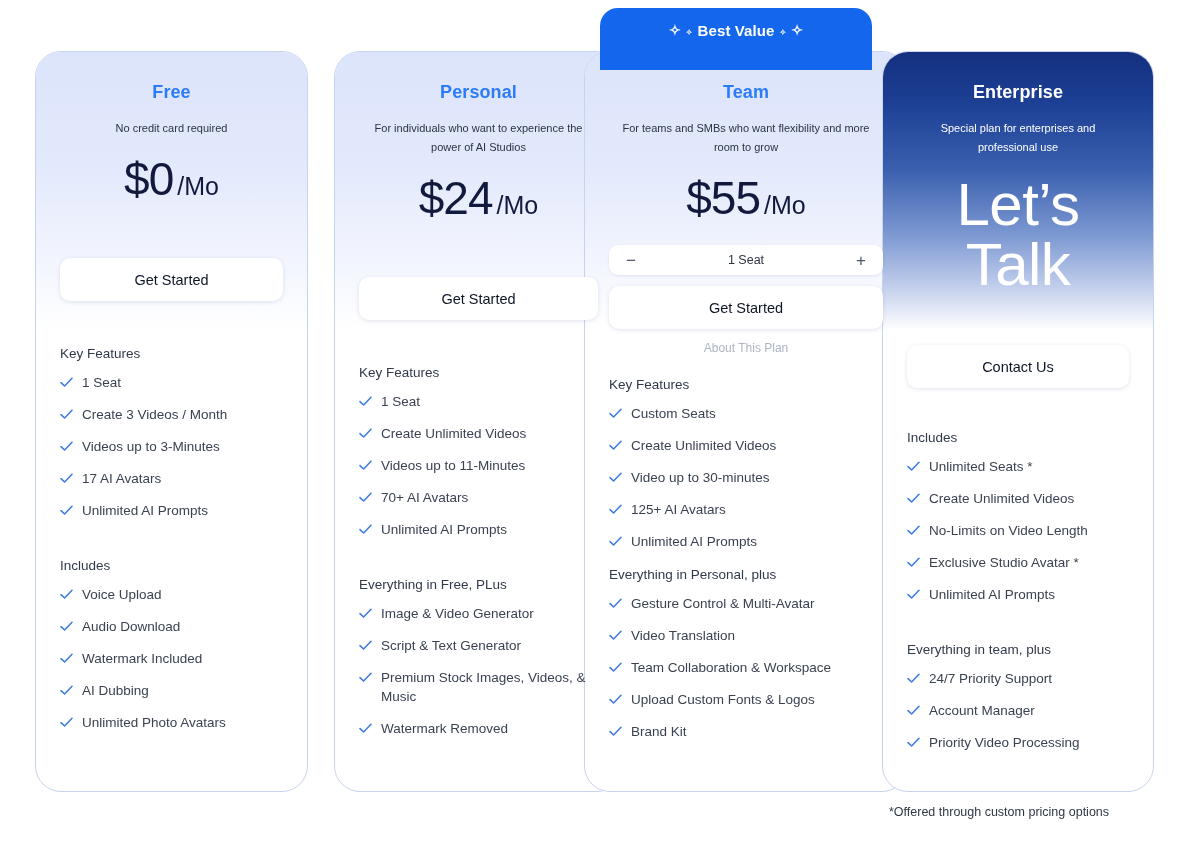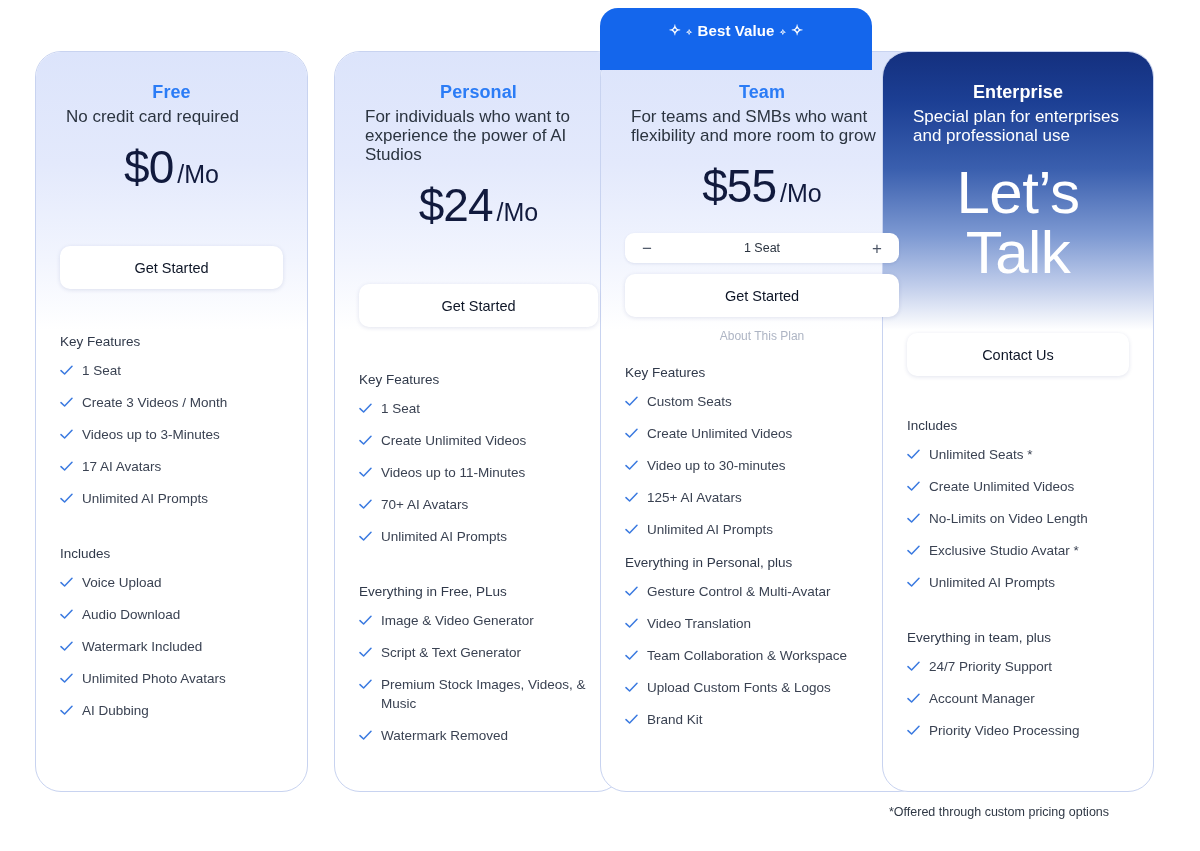--- a/index.html
+++ b/index.html
@@ -25,21 +25,21 @@
   .card {
     position: absolute;
     box-sizing: border-box;
     border: 1px solid #c8d3f0;
     border-radius: 26px;
     background: #ffffff;
     overflow: hidden;
   }
   .card-free      { left: 35px;  top: 51px; width: 273px; height: 741px; }
   .card-personal  { left: 334px; top: 51px; width: 289px; height: 741px; }
-  .card-team      { left: 600px; top: 51px; width: 324px; height: 741px; }
+  .card-team      { left: 584px; top: 51px; width: 324px; height: 741px; }
   .card-ent       { left: 882px; top: 51px; width: 272px; height: 741px; }
 
   
   .card-grad::before {
     content: "";
     position: absolute;
     left: 0; right: 0; top: 0;
     height: 278px;
     background: linear-gradient(to bottom, #dce4fb 0%, #e3e9fc 40%, #f2f5fe 75%, #ffffff 100%);
     pointer-events: none;
@@ -99,25 +99,25 @@
     text-align: center;
     font-size: 18px;
     font-weight: bold;
     color: #2b7cf6;
     padding-top: 30px;
     letter-spacing: .1px;
   }
   .card-ent .plan-name { color: #ffffff; padding-top: 30px; }
 
   .plan-desc {
-    text-align: left;
-    font-size: 17px;
+    text-align: center;
+    font-size: 11px;
     line-height: 19px;
     color: #2b3440;
-    margin-top: 4px;
+    margin-top: 16px;
     padding: 0 6px;
   }
   .card-ent .plan-desc { color: #ffffff; }
 
   .price-row {
     display: flex;
     align-items: baseline;
     justify-content: center;
     margin-top: 18px;
     color: #111a3d;
@@ -328,29 +328,29 @@
                 </svg>
               </span>
               <span>Watermark Included</span>
             </li>
           <li>
               <span class="check">
                 <svg width="13" height="13" viewBox="0 0 13 13">
                   <path d="M1 6.6 L4.6 10 L12 2.2" fill="none" stroke="#3b7ae0" stroke-width="1.5" stroke-linecap="round" stroke-linejoin="round"></path>
                 </svg>
               </span>
+              <span>AI Dubbing</span>
+            </li>
+          <li>
+              <span class="check">
+                <svg width="13" height="13" viewBox="0 0 13 13">
+                  <path d="M1 6.6 L4.6 10 L12 2.2" fill="none" stroke="#3b7ae0" stroke-width="1.5" stroke-linecap="round" stroke-linejoin="round"></path>
+                </svg>
+              </span>
               <span>Unlimited Photo Avatars</span>
-            </li>
-          <li>
-              <span class="check">
-                <svg width="13" height="13" viewBox="0 0 13 13">
-                  <path d="M1 6.6 L4.6 10 L12 2.2" fill="none" stroke="#3b7ae0" stroke-width="1.5" stroke-linecap="round" stroke-linejoin="round"></path>
-                </svg>
-              </span>
-              <span>AI Dubbing</span>
             </li>
         </ul>
       </div>
     </div>
   </div>
 
   <div class="card card-grad card-personal">
     <div class="card-inner">
       <div class="plan-name">Personal</div>
       <div class="plan-desc">For individuals who want to experience the power of AI Studios</div>

